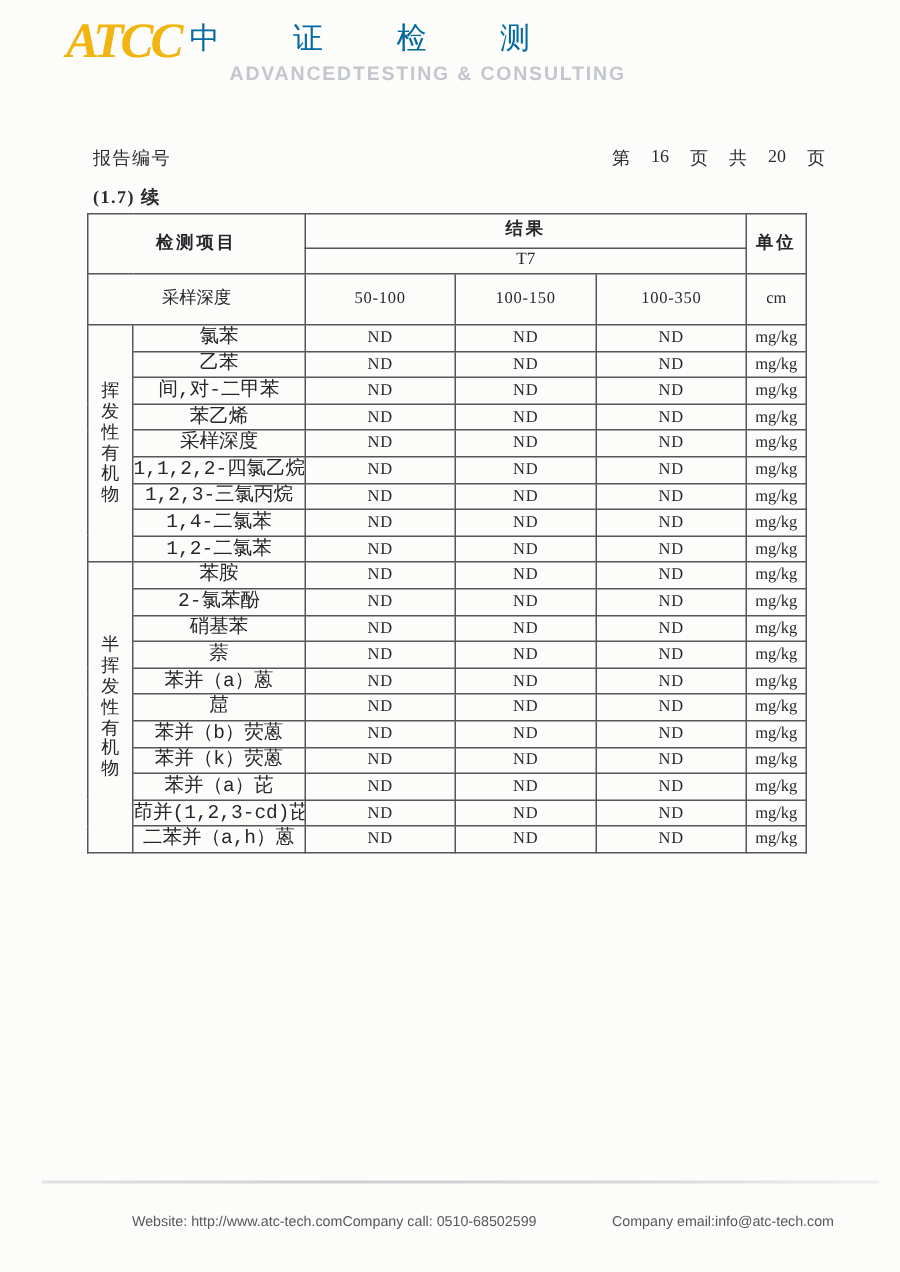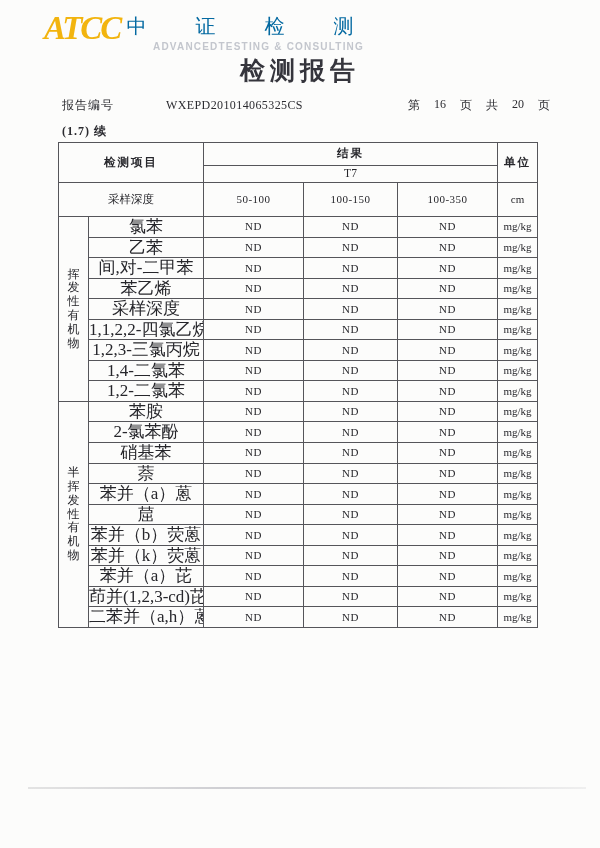--- a/index.html
+++ b/index.html
@@ -24,21 +24,21 @@
     color: #f2b40e; letter-spacing: -2px;
   }
   .logo-cn {
     font-size: 20px; color: #0369a1;
     letter-spacing: 22px; margin-left: 6px;
     vertical-align: 6px;
   }
   .logo-sub {
     position: absolute; left: 109px; top: 29px;
     font-family: "Liberation Sans", sans-serif;
-    font-size: 10px; font-weight: bold;
+    font-size: 13px; font-weight: bold;
     color: #c3c6cd; letter-spacing: 1.2px;
     white-space: nowrap;
   }
 
   
   .doc-title {
     position: absolute; top: 54px; left: 0; width: 100%;
     text-align: center; font-size: 25px; font-weight: bold;
     letter-spacing: 5px; color: #35353c;
   }
@@ -69,21 +69,21 @@
   tr.hrow1 td { height: 23px; font-weight: bold; }
   tr.hrow1 td.result-head { font-weight: bold; }
   tr.hrow2 td { height: 17px; }
   tr.depth-row td { height: 34px; }
   td.head-cell { font-weight: bold; letter-spacing: 2px; }
   .group-cell {
     white-space: pre-line !important;
     font-size: 12px; line-height: 26px;
     letter-spacing: 0;
   }
-  .item-cell { font-size: 17px; }
+  .item-cell { font-size: 13px; font-family: Liberation Mono, monospace; }
   .value-cell { font-size: 11px; letter-spacing: 0.5px; }
   .unit-cell { font-size: 11px; }
   tbody.data-rows tr td { height: 17.6px; }
 
   
   .footer-line {
     position: absolute; top: 787px; left: 28px; width: 558px; height: 2px;
     background: linear-gradient(to right, #e3e3e3, #cfcfd3 35%, #d8d8db 70%, #efefef);
   }
   .footer-brand {
@@ -112,25 +112,23 @@
 </head>
 <body>
 
 <div class="page">
 
   <div class="logo">
     <span class="logo-atcc">ATCC</span><span class="logo-cn">中 证 检 测</span>
     <div class="logo-sub">ADVANCEDTESTING &amp; CONSULTING</div>
   </div>
 
-  <div class="doc-title">检测报告</div>
 
   <div class="report-row">
     <span class="report-label">报告编号</span>
-    <span class="report-number">WXEPD201014065325CS</span>
     <span class="page-info">
       <span>第</span>
       <span>16</span>
       <span>页</span>
       <span>共</span>
       <span>20</span>
       <span>页</span>
     </span>
   </div>
 
@@ -313,14 +311,19 @@
           <td class="item-cell">二苯并（a,h）蒽</td>
           <td class="value-cell">ND</td>
           <td class="value-cell">ND</td>
           <td class="value-cell">ND</td>
           <td class="unit-cell">mg/kg</td>
         </tr>
       </tbody>
   </table>
 
   <div class="footer-line"></div>
+  <div class="footer-contacts">
+    <span>Website: http://www.atc-tech.com</span>
+      <span>Company call: 0510-68502599</span>
+    <span class="fc-email">Company email:info@atc-tech.com</span>
+  </div>
 
 </div>
 
 </body></html>

